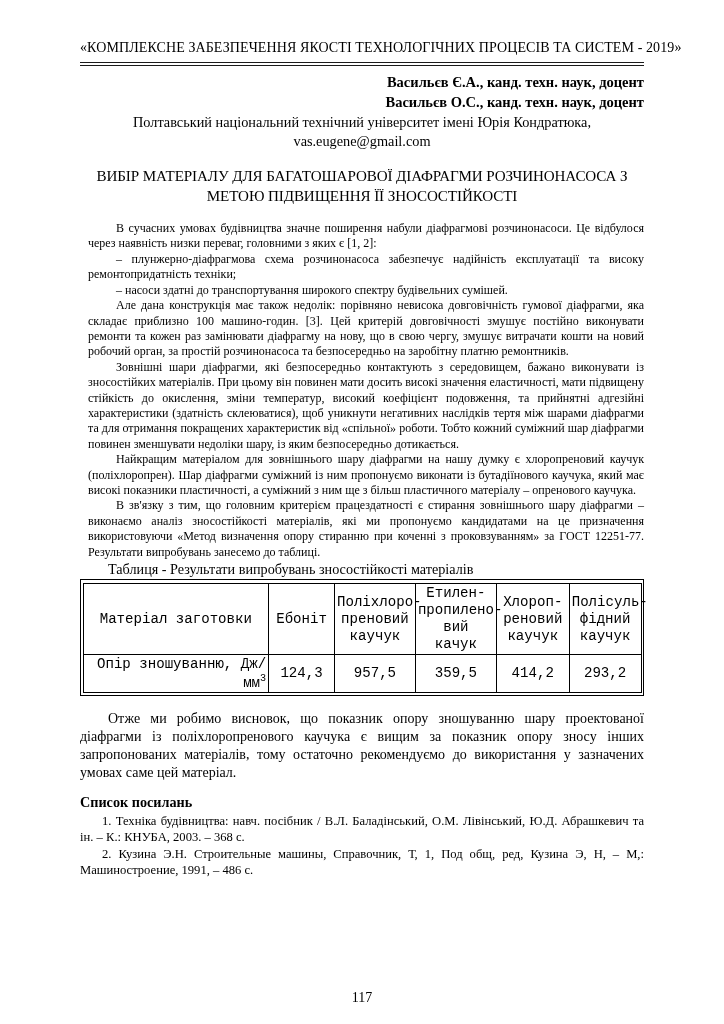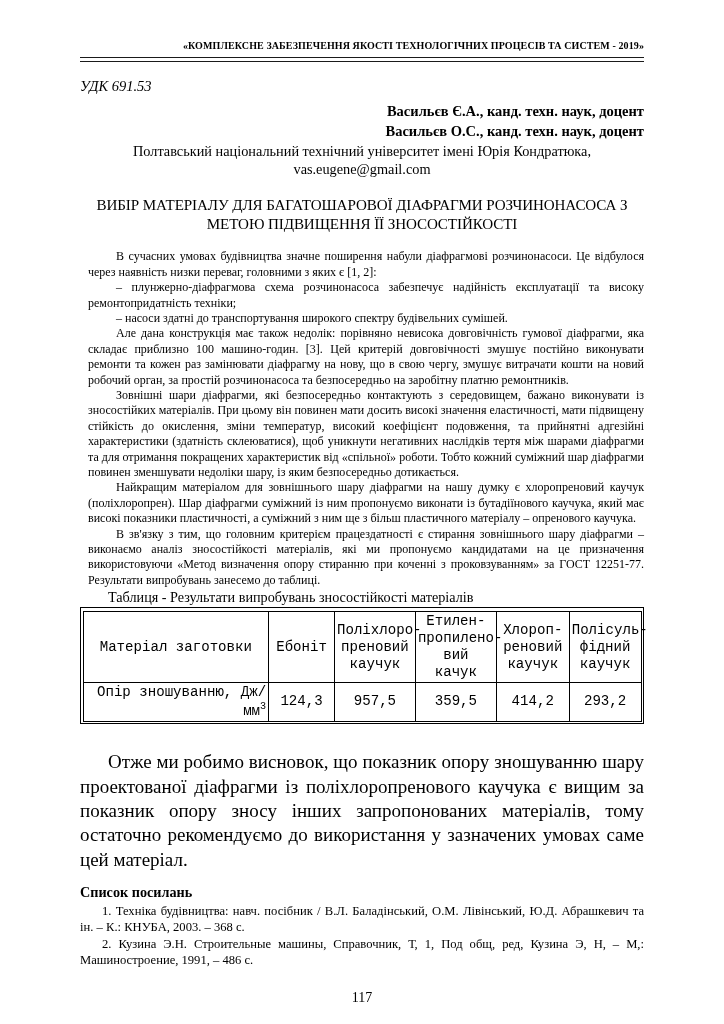--- a/index.html
+++ b/index.html
@@ -20,22 +20,22 @@
     left: 0; top: 0;
     width: 724px;
     height: 1024px;
     box-sizing: border-box;
     padding: 40px 80px 0 80px;
   }
 
   
   .running-head {
     text-align: right;
-    font-weight: bold;
-    font-size: 10px;
+    font-weight: normal;
+    font-size: 14px;
     letter-spacing: 0.1px;
     line-height: 1.2;
     white-space: nowrap;
   }
   .rule-double {
     margin-top: 5px;
     border-top: 1.6px solid #1a1a1a;
     border-bottom: 1.1px solid #1a1a1a;
     height: 2.5px;
   }
@@ -126,22 +126,22 @@
   }
   .col-mat   { width: 34.4%; }
   .col-a     { width: 12.2%; }
   .col-b     { width: 15.0%; }
   .col-c     { width: 15.0%; }
   .col-d     { width: 13.5%; }
   .col-e     { width: 13.3%; }
 
   
   .conclusion {
-    margin-top: 26px;
-    font-size: 19px;
+    margin-top: 14px;
+    font-size: 14px;
     line-height: 1.285;
     text-align: justify;
   }
   .conclusion p {
     margin: 0;
     text-indent: 28px;
   }
 
   
   .refs-heading {
@@ -174,21 +174,20 @@
   sup.unit { font-size: 0.72em; vertical-align: super; }
 </style>
 </head>
 <body>
 
 <div class="page">
 
   <div class="running-head">«КОМПЛЕКСНЕ ЗАБЕЗПЕЧЕННЯ ЯКОСТІ ТЕХНОЛОГІЧНИХ ПРОЦЕСІВ ТА СИСТЕМ - 2019»</div>
   <div class="rule-double"></div>
 
-  <div class="udk">УДК 691.53</div>
 
   <div class="authors">
     <div>Васильєв Є.А., канд. техн. наук, доцент</div>
     <div>Васильєв О.С., канд. техн. наук, доцент</div>
   </div>
 
   <div class="affiliation">Полтавський національний технічний університет імені Юрія Кондратюка, vas.eugene@gmail.com</div>
 
   <div class="article-title">
     <div>ВИБІР МАТЕРІАЛУ ДЛЯ БАГАТОШАРОВОЇ ДІАФРАГМИ РОЗЧИНОНАСОСА З</div>

